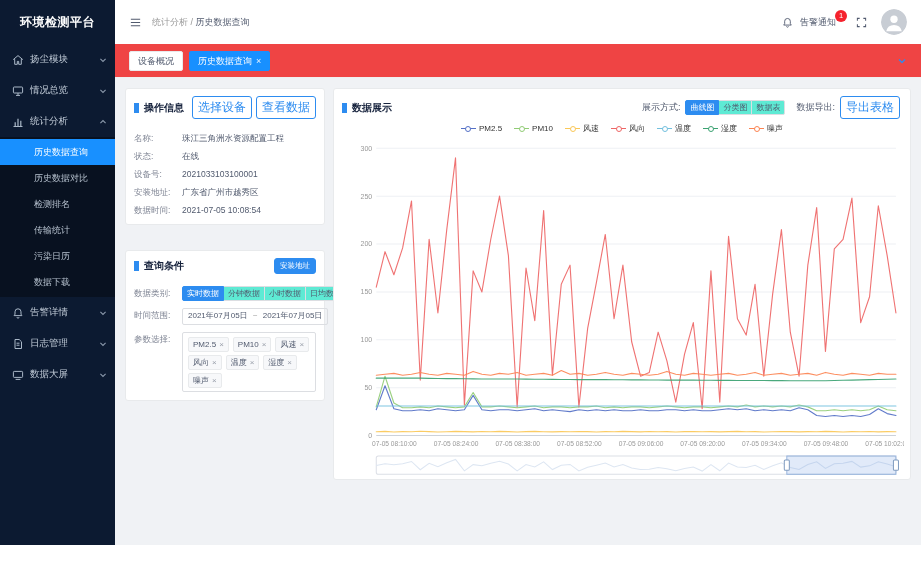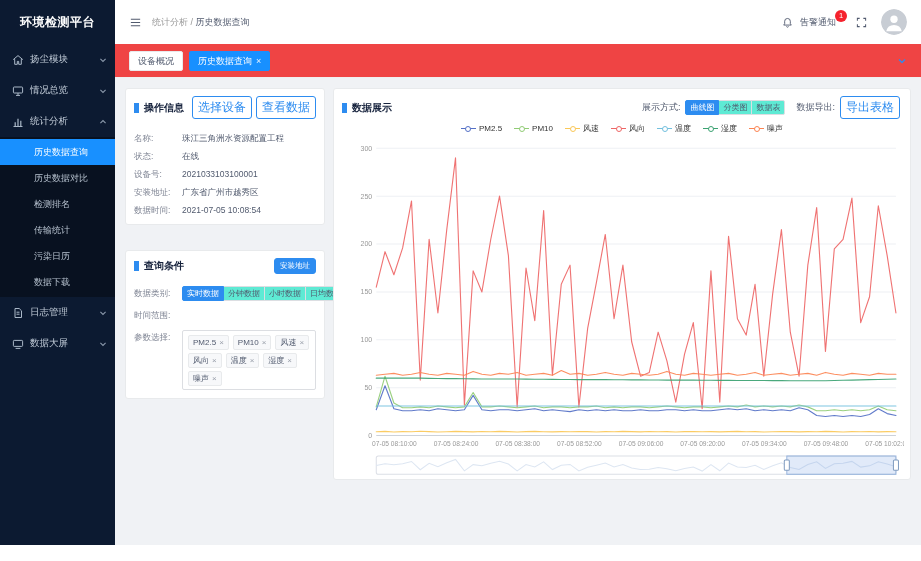--- a/index.html
+++ b/index.html
@@ -120,20 +120,34 @@
             </svg>
           </span>
         </div>
         <div class="submenu">
           <div class="submenu-item active">历史数据查询</div>
           <div class="submenu-item">历史数据对比</div>
           <div class="submenu-item">检测排名</div>
           <div class="submenu-item">传输统计</div>
           <div class="submenu-item">污染日历</div>
           <div class="submenu-item">数据下载</div>
+        </div>
+        <div class="menu-item">
+          <span class="mi-ic">
+            <svg class="icn" viewBox="0 0 12 12">
+              <path d="M6 1.8a3 3 0 0 1 3 3v2.4l.9 1.4H2.1L3 7.2V4.8a3 3 0 0 1 3-3z" fill="none" stroke="currentColor" stroke-width="1"></path>
+              <path d="M5 10.2a1 1 0 0 0 2 0" fill="none" stroke="currentColor" stroke-width="1"></path>
+            </svg>
+          </span>
+          <span class="mi-label">告警详情</span>
+          <span class="chev">
+            <svg class="icn" viewBox="0 0 8 8">
+              <path d="M1.4 2.8 4 5.4 6.6 2.8" fill="none" stroke="currentColor" stroke-width="1.1"></path>
+            </svg>
+          </span>
         </div>
         <div class="menu-item">
           <span class="mi-ic">
             <svg class="icn" viewBox="0 0 12 12">
               <path d="M3 1.5h4.2L9.5 3.8v6.7H3z" fill="none" stroke="currentColor" stroke-width="1"></path>
               <path d="M4.5 5.2h3M4.5 7.2h3" stroke="currentColor" stroke-width="1"></path>
             </svg>
           </span>
           <span class="mi-label">日志管理</span>
           <span class="chev">
@@ -257,20 +271,25 @@
             <span class="q-label">数据类别:</span>
             <span class="cat-group" id="cat-group">
                 <button class="cat-btn active">实时数据</button>
                 <button class="cat-btn">分钟数据</button>
                 <button class="cat-btn">小时数据</button>
                 <button class="cat-btn">日均数据</button>
               </span>
           </div>
           <div class="q-row">
             <span class="q-label">时间范围:</span>
+            <span class="date-box">
+              <span>2021年07月05日</span>
+              <span style="color:#999;margin:0 3px;">~</span>
+              <span>2021年07月05日</span>
+            </span>
           </div>
           <div class="q-row">
             <span class="q-label">参数选择:</span>
             <span class="tag-box" id="param-tags">
                 <span class="tag">
                   <span>PM2.5</span>
                   <span class="x">×</span>
                 </span>
                 <span class="tag">
                   <span>PM10</span>

